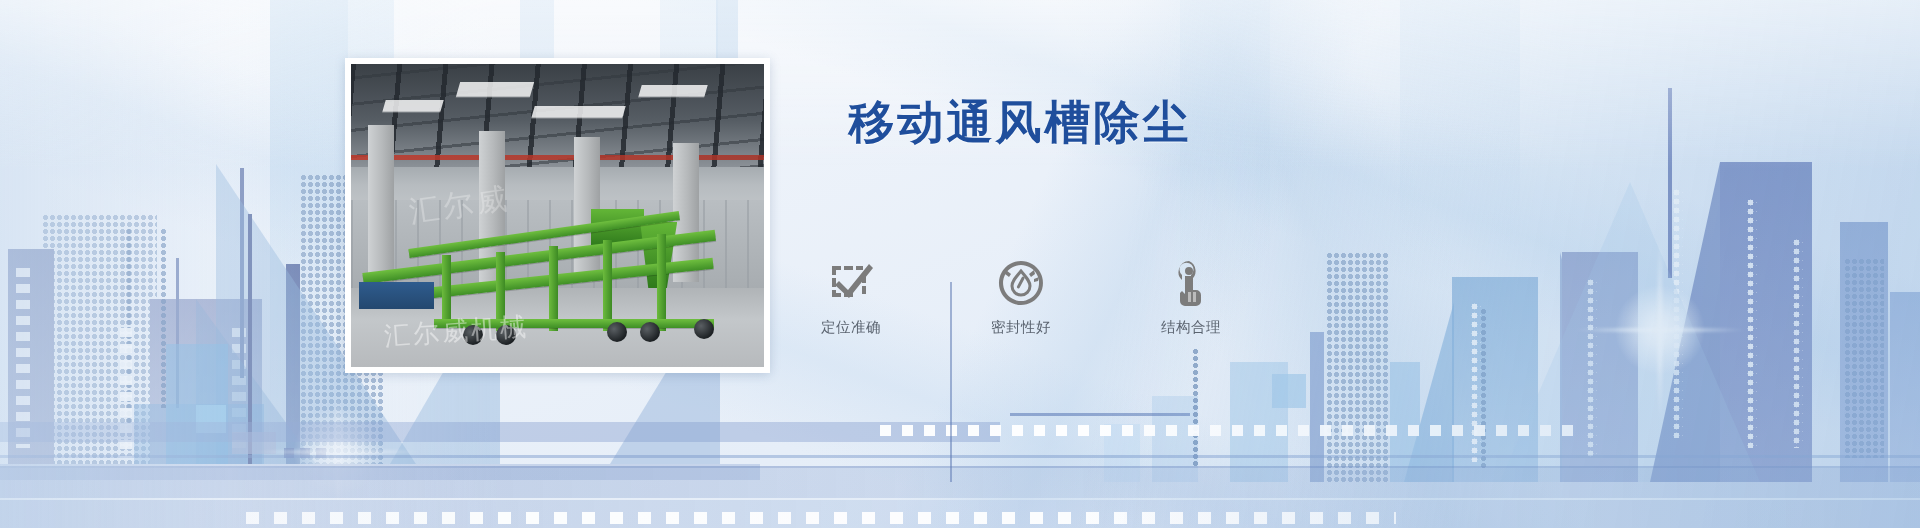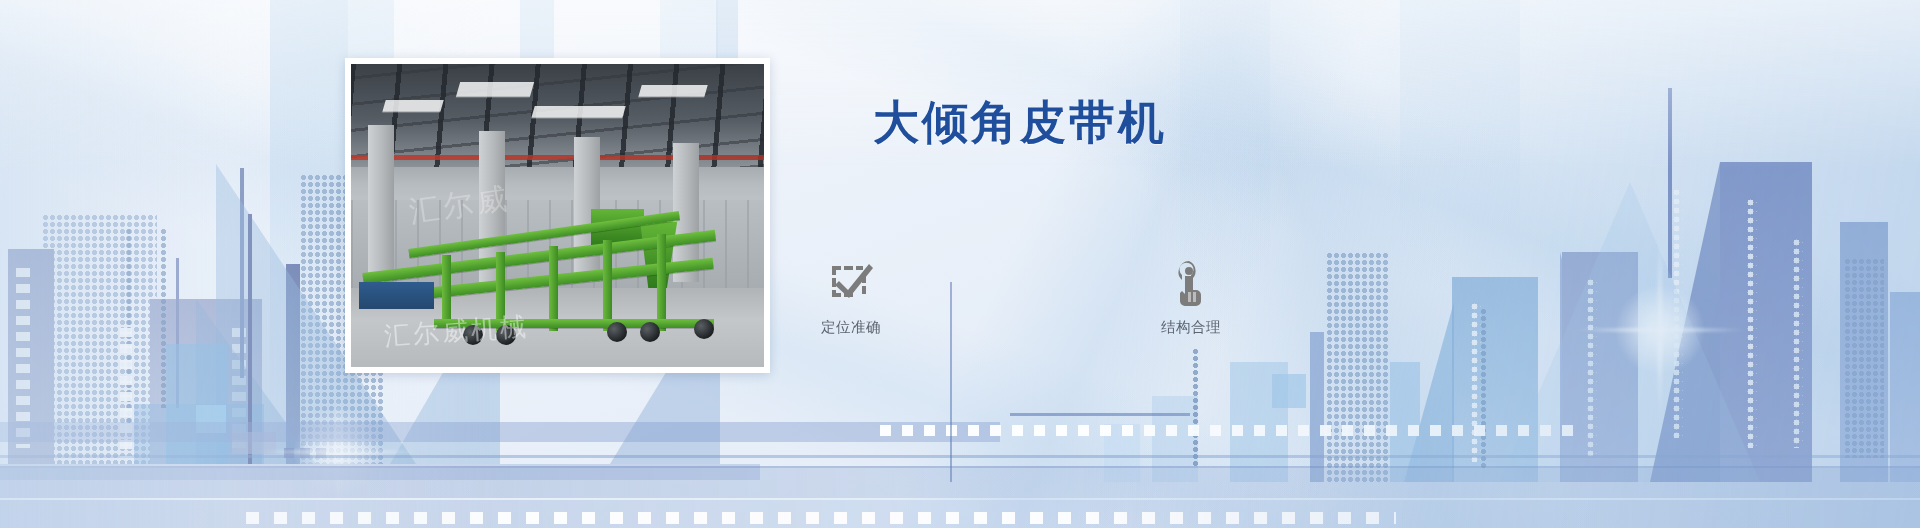--- a/index.html
+++ b/index.html
@@ -336,21 +336,21 @@
       <div class="wheel" style="left:70%; top:85%;"></div>
       <div class="wheel" style="left:83%; top:84%;"></div>
       <div class="mach" style="left:2%; top:72%; width:18%; height:9%; background:linear-gradient(180deg,#2f5c8e,#24486f);"></div>
 
       <div class="watermark2">汇尔威</div>
       <div class="watermark">汇尔威机械</div>
     </div>
   </div>
 
   <div id="content">
-    <h1 id="title">大倾角皮带机</h1>
+    <h1 id="title">移动通风槽除尘</h1>
   </div>
 
   <div id="features">
 
     <div class="feature">
       <div class="ico">
         <svg width="44" height="44" viewBox="0 0 44 44">
           <g class="gicon">
             <rect x="3" y="5" width="9" height="4"></rect>
             <rect x="15" y="5" width="9" height="4"></rect>
@@ -364,20 +364,35 @@
             <rect x="33" y="25" width="4" height="8"></rect>
             <path d="M10 20 L19 29 L40 3 L44 7 L20 37 L6 24 Z"></path>
           </g>
         </svg>
       </div>
       <div class="lab">定位准确</div>
     </div>
 
 
 
+    <div class="feature">
+      <div class="ico">
+        <svg width="46" height="46" viewBox="0 0 46 46">
+          <g class="gicon">
+            <path d="M23 1 a22 22 0 1 1 -0.1 0 z M23 5 a18 18 0 1 0 0.1 0 z"></path>
+            <path d="M23 11 c-5 6 -9 10 -9 15 a9 9 0 0 0 18 0 c0 -5 -4 -9 -9 -15 z" fill="none" stroke="#7c7c7c" stroke-width="3"></path>
+            <path d="M31 14 l5 -4 l1 4 l-4 3 z"></path>
+            <path d="M36 19 l5 -2 l-1 4 l-4 1 z"></path>
+            <path d="M13 14 l-5 -4 l-1 4 l4 3 z"></path>
+            <rect x="21.5" y="16" width="3" height="13" rx="1.5" transform="rotate(28 23 22)"></rect>
+          </g>
+        </svg>
+      </div>
+      <div class="lab">密封性好</div>
+    </div>
 
     <div class="feature">
       <div class="ico">
         <svg width="40" height="46" viewBox="0 0 40 46">
           <g class="gicon">
             <path d="M18 1 a11 11 0 0 0 -7 19 l0 -5 a7 7 0 1 1 9 0 l0 5 a11 11 0 0 0 -2 -19 z"></path>
             <circle cx="18" cy="11" r="4"></circle>
             <path d="M14 16 h8 v14 h3 a5 5 0 0 1 5 5 v6 a5 5 0 0 1 -5 5 h-11 a5 5 0 0 1 -5 -5 v-8 l2 -2 l3 3 z"></path>
             <rect x="17" y="32" width="3" height="10" fill="#efefef" opacity=".55"></rect>
             <rect x="22" y="32" width="3" height="10" fill="#efefef" opacity=".55"></rect>

